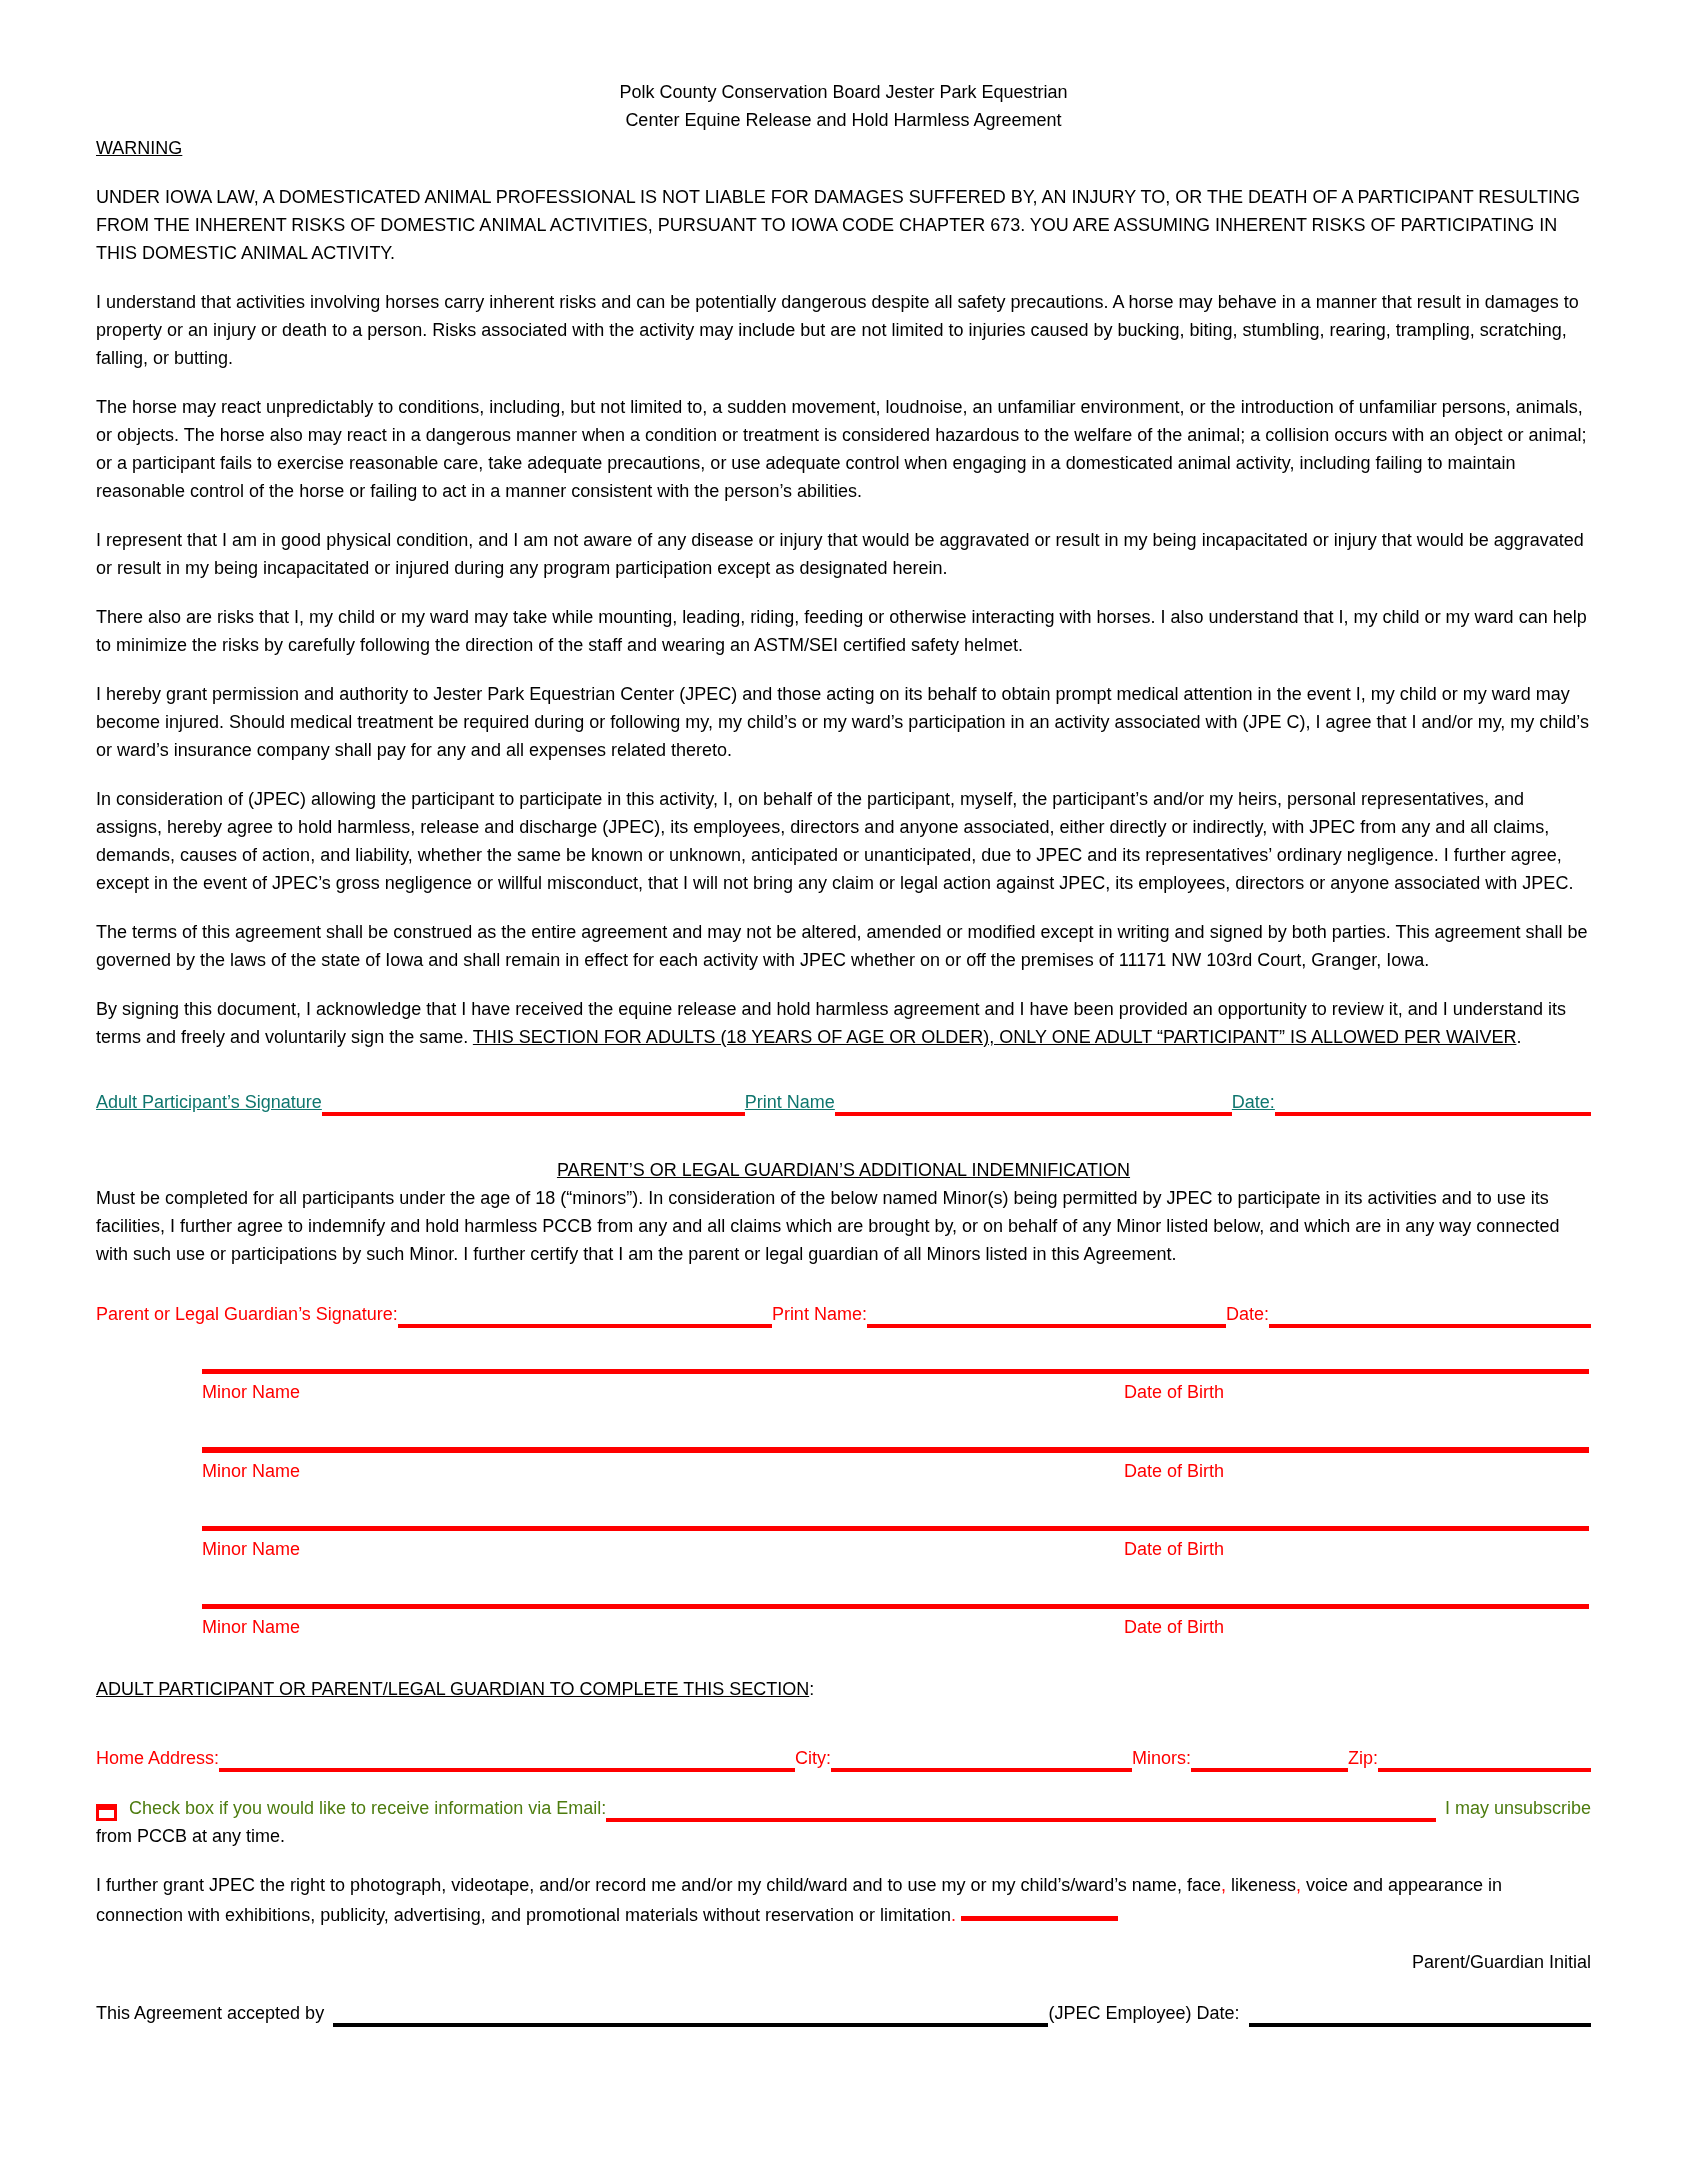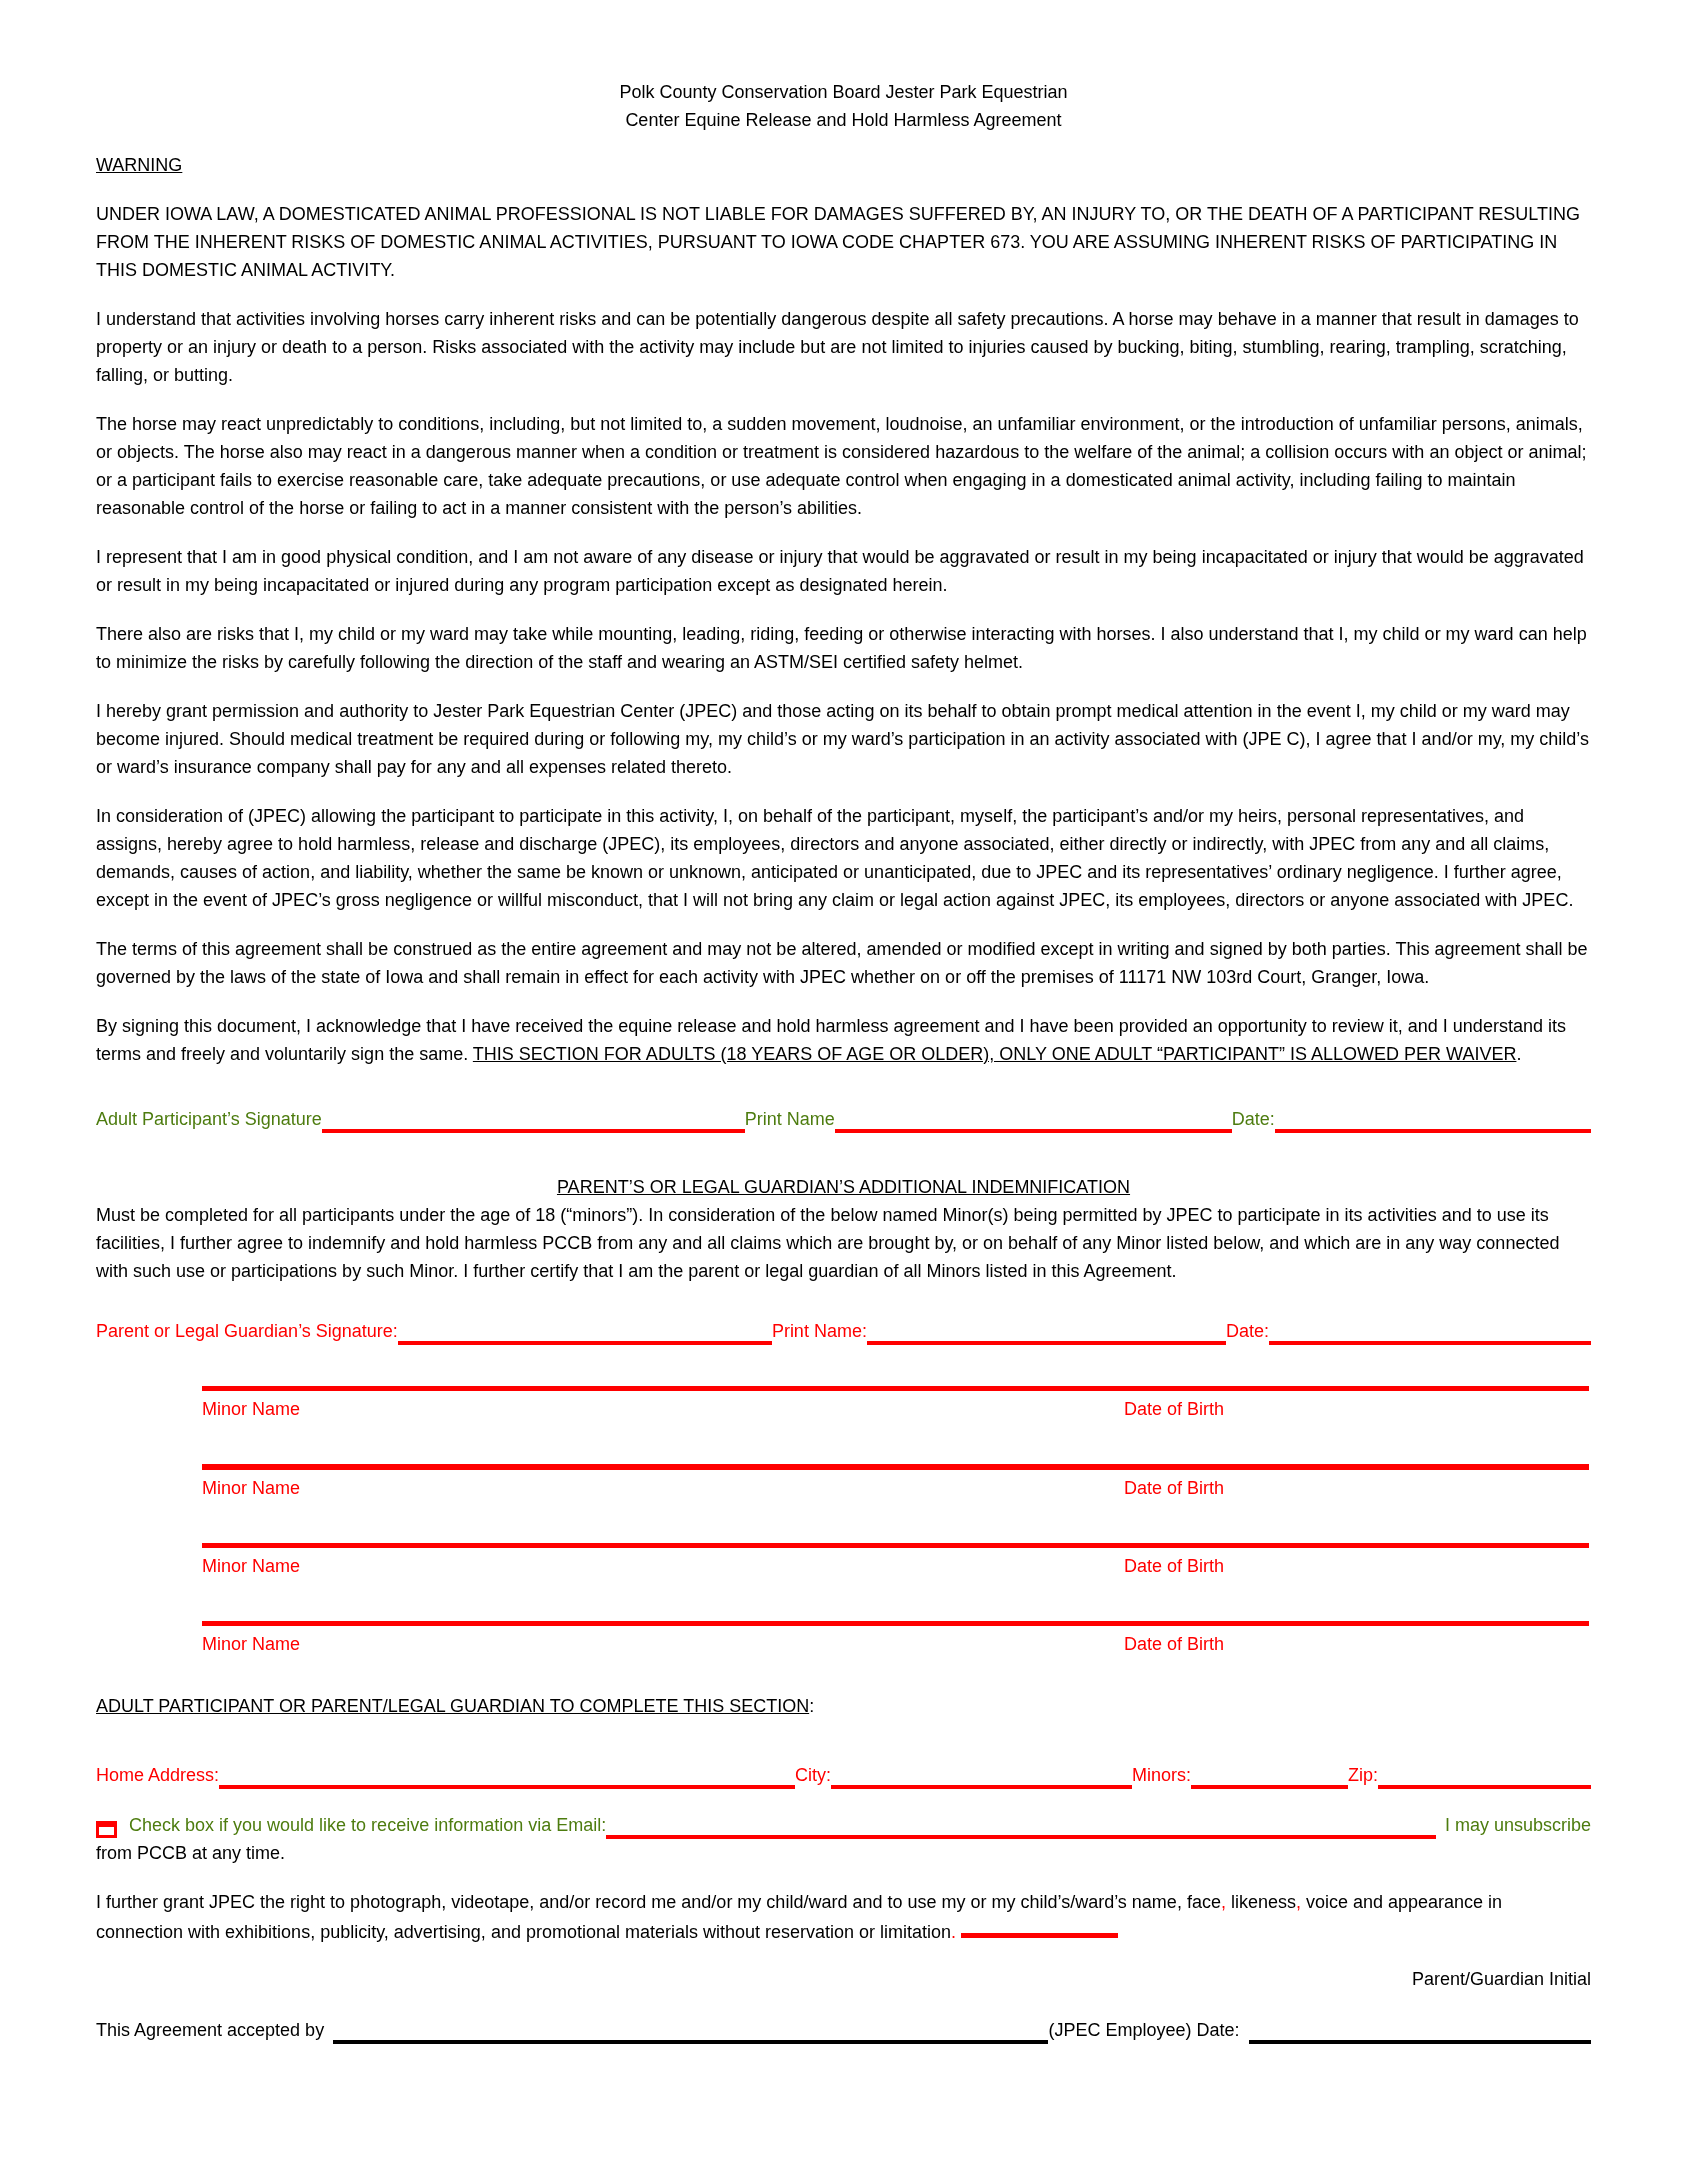--- a/index.html
+++ b/index.html
@@ -7,30 +7,30 @@
     position:relative;
     width:1687px; height:2183px;
     background:#ffffff;
     font-family:"Liberation Sans", sans-serif;
     font-size:18px; line-height:28px;
     color:#000;
     overflow:hidden;
   }
   .content { position:absolute; left:96px; right:96px; top:78px; }
   .title { text-align:center; }
-  .warning { margin-top:17px; text-decoration:underline; }
+  .warning { text-decoration:underline; }
   p.body { margin:21px 0 0 0; }
   .u { text-decoration:underline; }
   .red { color:#FF0000; }
   
   .row { display:flex; align-items:flex-end; margin-top:0; white-space:nowrap; }
   .blank { display:inline-block; border-bottom:4.6px solid #FF0000; height:22.5px; }
   .blank.black { border-bottom:4px solid #000; }
   .grow { flex:1 1 auto; }
-  .adult-sig-row { margin-top:37px; color:#4d7c0f; }
+  .adult-sig-row { margin-top:37px; color:#0f766e;text-decoration:underline; }
   .center-head { margin-top:40px; text-align:center; }
   .center-head span { text-decoration:underline; }
   .parent-body { margin:0; }
   .parent-sig-row { margin-top:32px; color:#FF0000; }
   
   .minor-block { margin-left:106px; margin-top:41px; color:#FF0000; }
   .minor-rule { height:5.3px; background:#FF0000; width:1387px; }
   .minor-labels { display:flex; margin-top:4px; }
   .minor-labels .dob { margin-left:824px; }
   .complete-head { margin-top:34px; }

